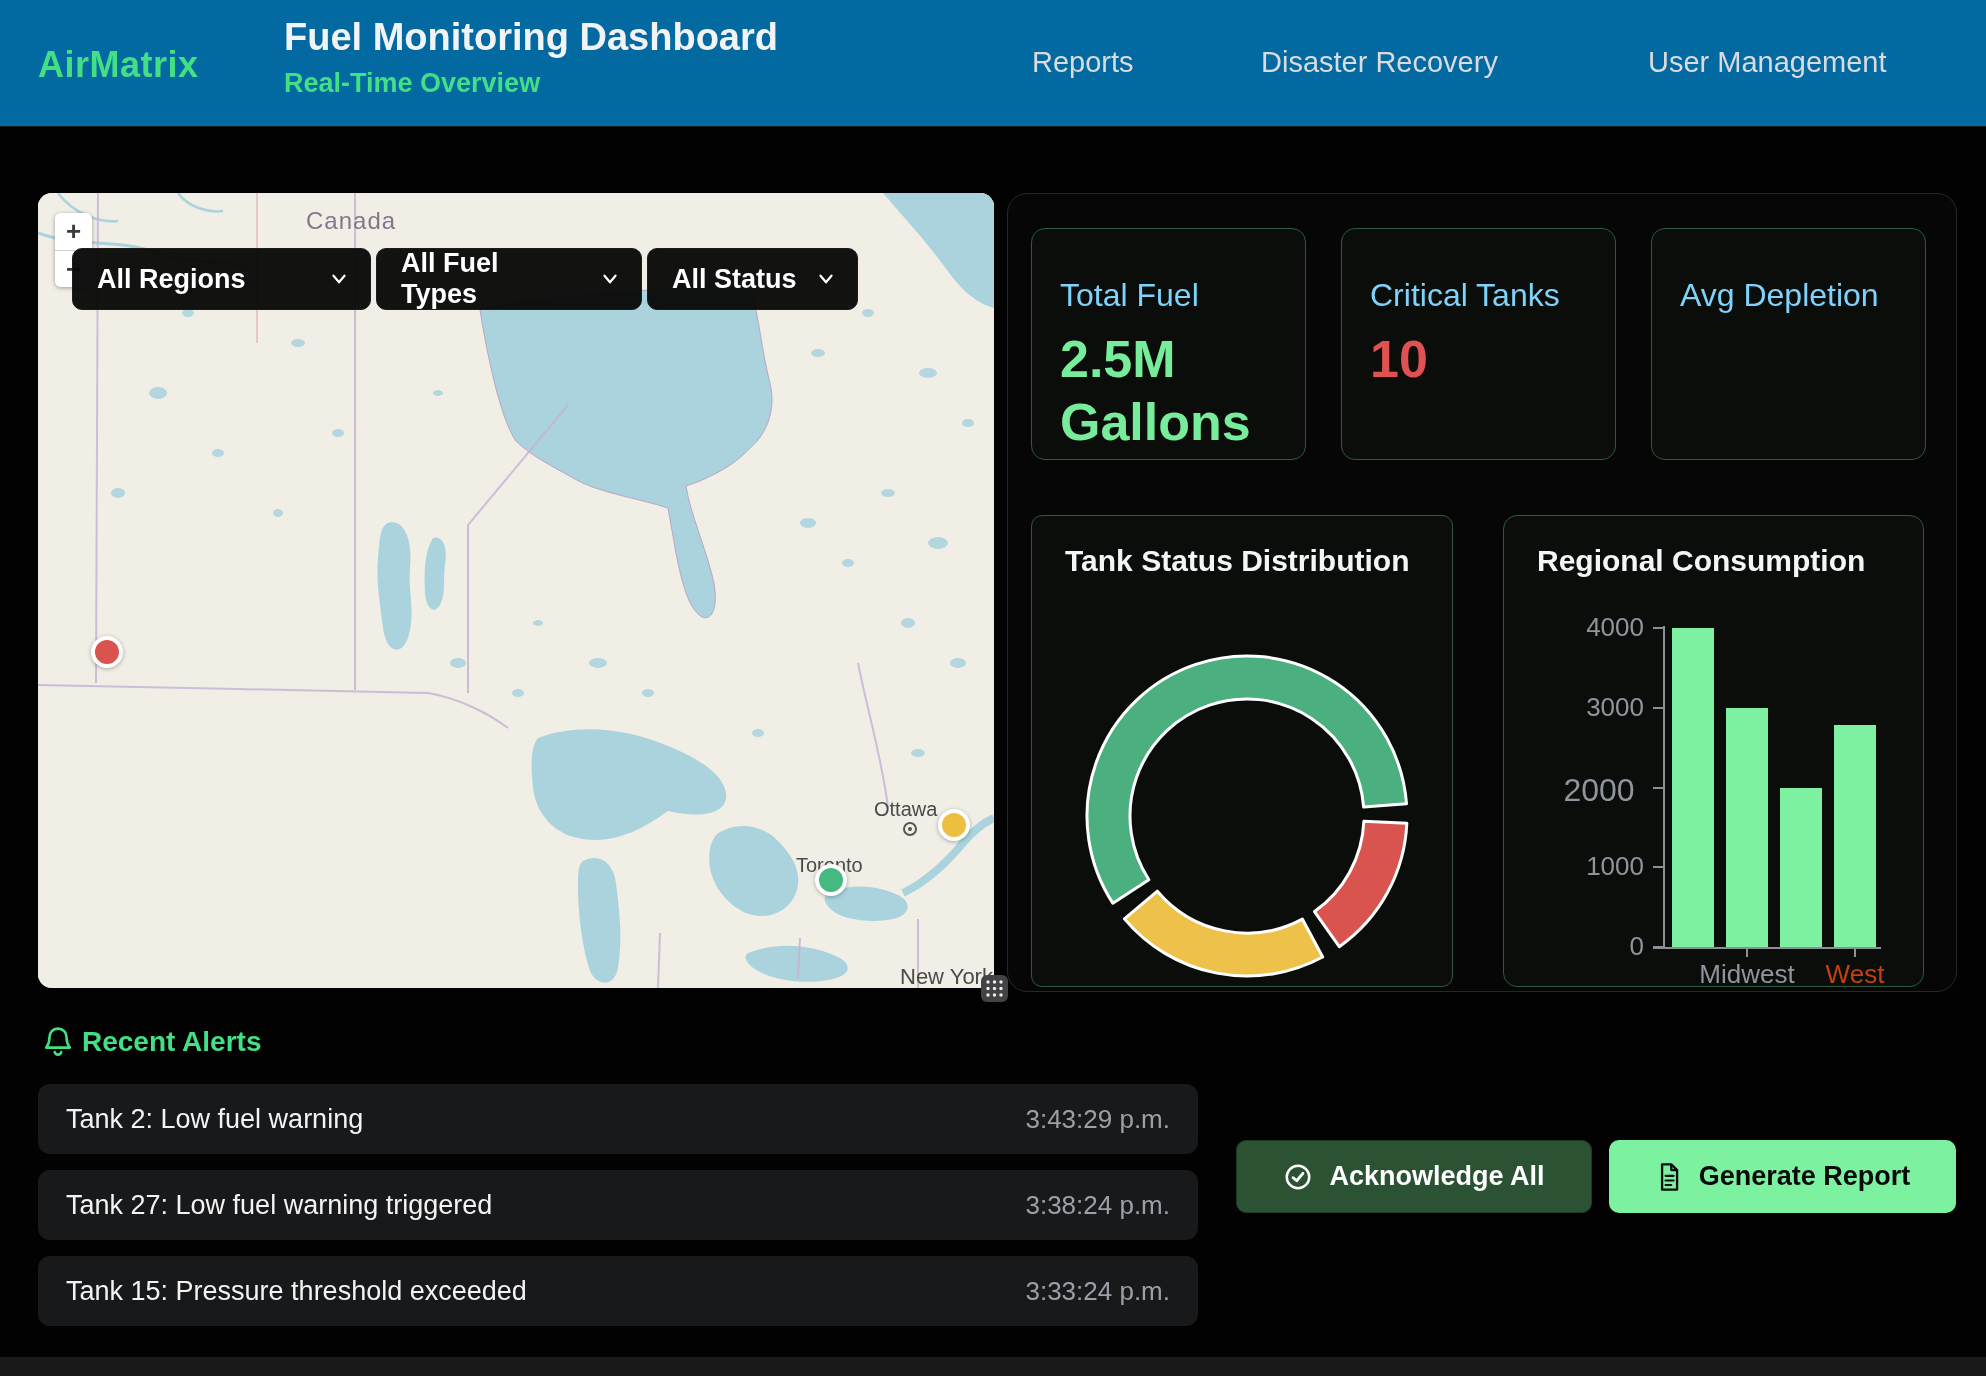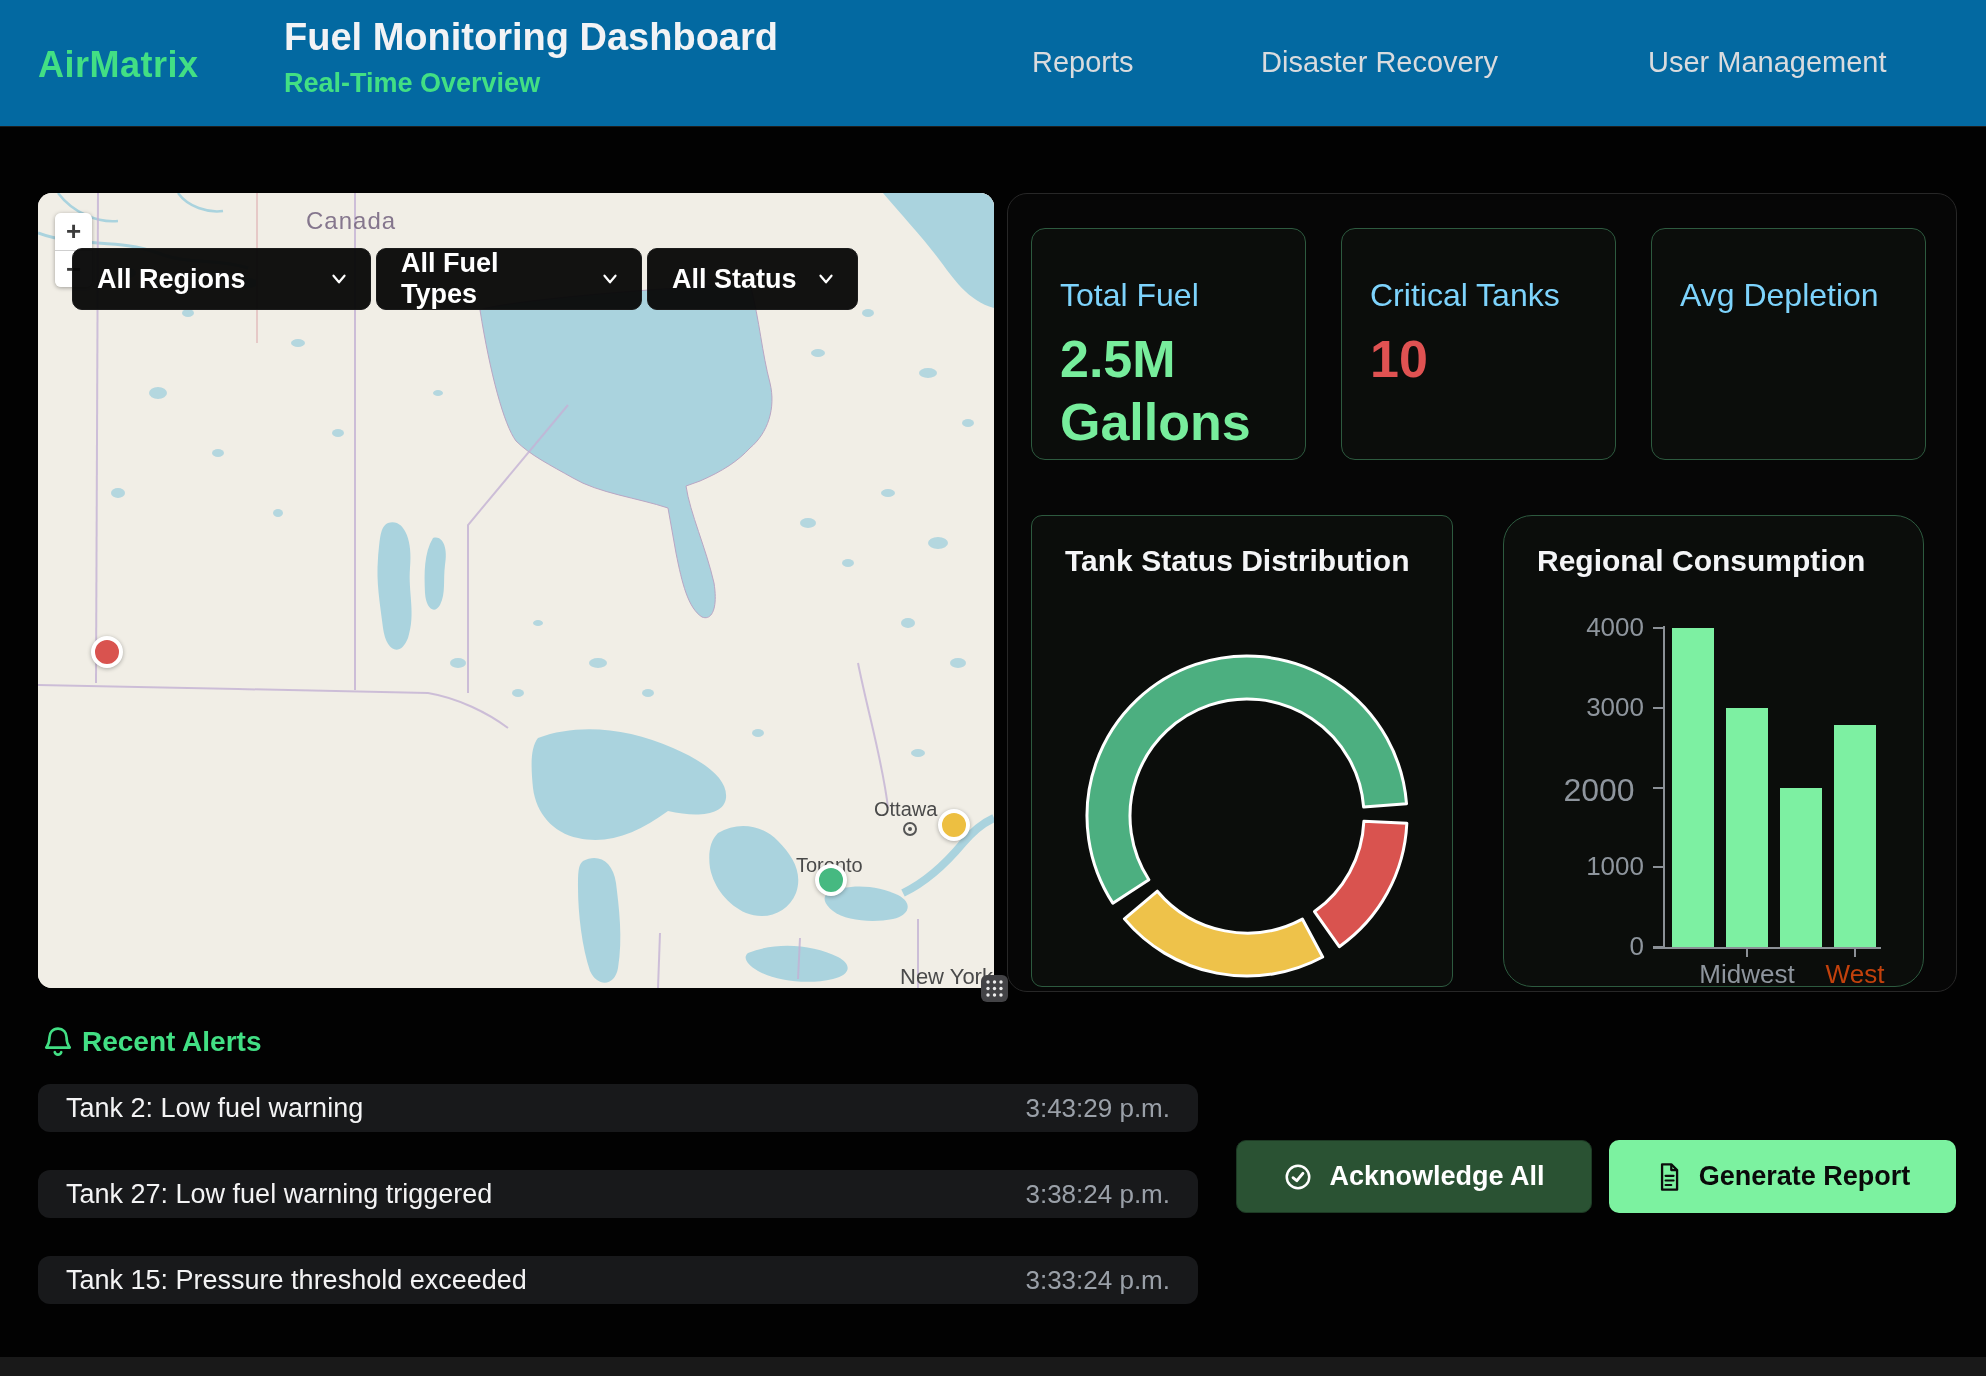--- a/index.html
+++ b/index.html
@@ -28,29 +28,29 @@
   .chev { width:22px; height:22px; flex:0 0 auto; margin-left:18px; }
   .drag-handle { position:absolute; left:981px; top:975px; width:27px; height:27px; background:#434346; border-radius:6px; z-index:10; display:flex; align-items:center; justify-content:center; cursor:grab; }
 
   
   .right-panel { position:absolute; left:1007px; top:193px; width:950px; height:799px; border:1px solid #272727; border-radius:20px; background:#060606; }
   .stat-card { position:absolute; width:275px; height:232px; top:34px; background:#0b0d0b; border:1px solid #2d5a3f; border-radius:14px; padding:48px 26px 0 28px; }
   .stat-label { font-size:32px; color:#7dd3fc; margin-bottom:14px; }
   .stat-value span { display:block; font-size:52px; font-weight:bold; line-height:1.22; }
   .chart-card { position:absolute; top:321px; height:472px; background:#0b0d0b; border:1px solid #2d5a3f; border-radius:14px; }
   .donut-card { left:23px; width:422px;border-radius:11px; }
-  .bar-card { left:495px; width:421px;border-radius:29px; }
+  .bar-card { left:495px; width:421px; }
   .chart-title { position:absolute; left:33px; top:28px; font-size:30px; font-weight:bold; color:#f4f5f7; }
   .chart-host { position:absolute; left:0; top:0; width:100%; height:100%; }
   .bar-el, .axis-el, .tick-el { position:absolute; }
 
   
   .alerts-title { position:absolute; left:82px; top:1026px; font-size:28px; font-weight:bold; color:#42df84; }
   .bell { position:absolute; left:42px; top:1026px; }
-  .alert-row { position:absolute; left:38px; width:1160px; height:48px; background:#18191b; border-radius:12px; display:flex; align-items:center; justify-content:space-between; padding:0 28px; cursor:pointer; }
+  .alert-row { position:absolute; left:38px; width:1160px; height:70px; background:#18191b; border-radius:12px; display:flex; align-items:center; justify-content:space-between; padding:0 28px; cursor:pointer; }
   .alert-msg { font-size:27px; color:#f3f3f4; }
   .alert-time { font-size:26px; color:#9aa0a8; }
 
   
   .btn { position:absolute; top:1140px; height:73px; border-radius:10px; display:flex; align-items:center; justify-content:center; gap:16px; font-size:27px; font-weight:bold; cursor:pointer; border:none; }
   .btn-ack { left:1236px; width:356px; background:#2a5233; color:#fff; border:1px solid #1d3a24; }
   .btn-gen { left:1609px; width:347px; background:#7cf2a0; color:#0a0a0a; }
 
   .bottom-strip { position:absolute; left:0; top:1357px; width:1986px; height:19px; background:#191919; }
 </style>

